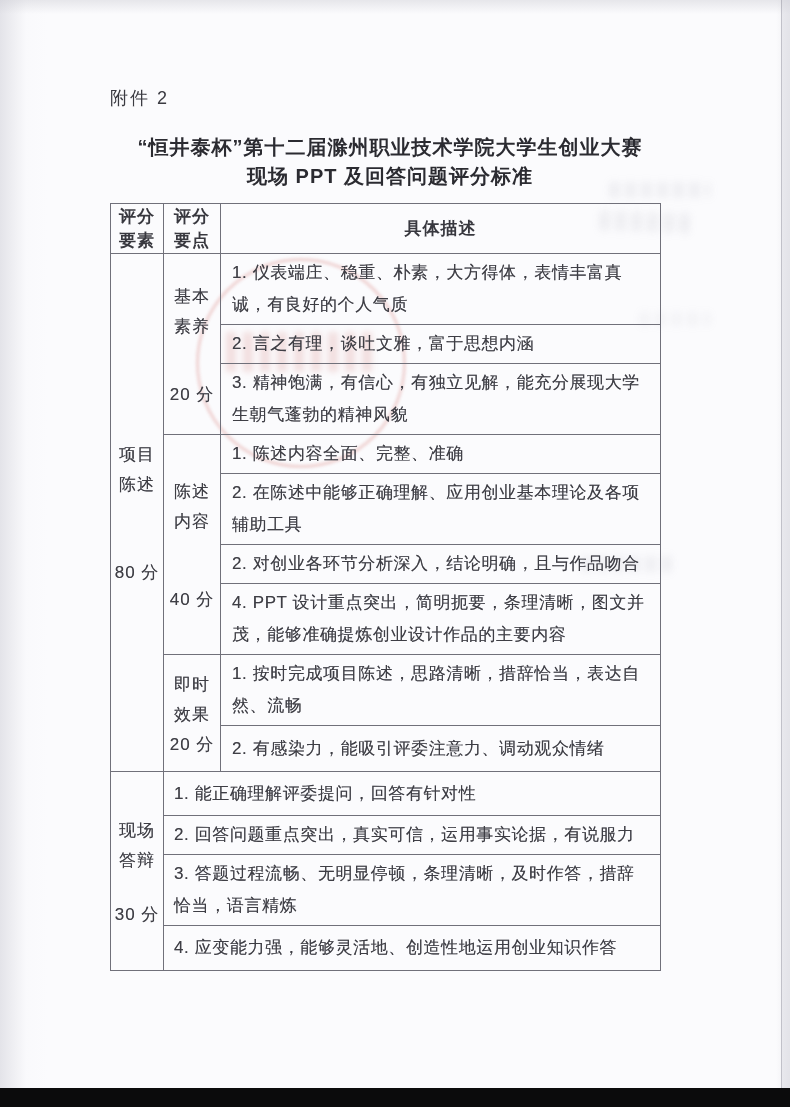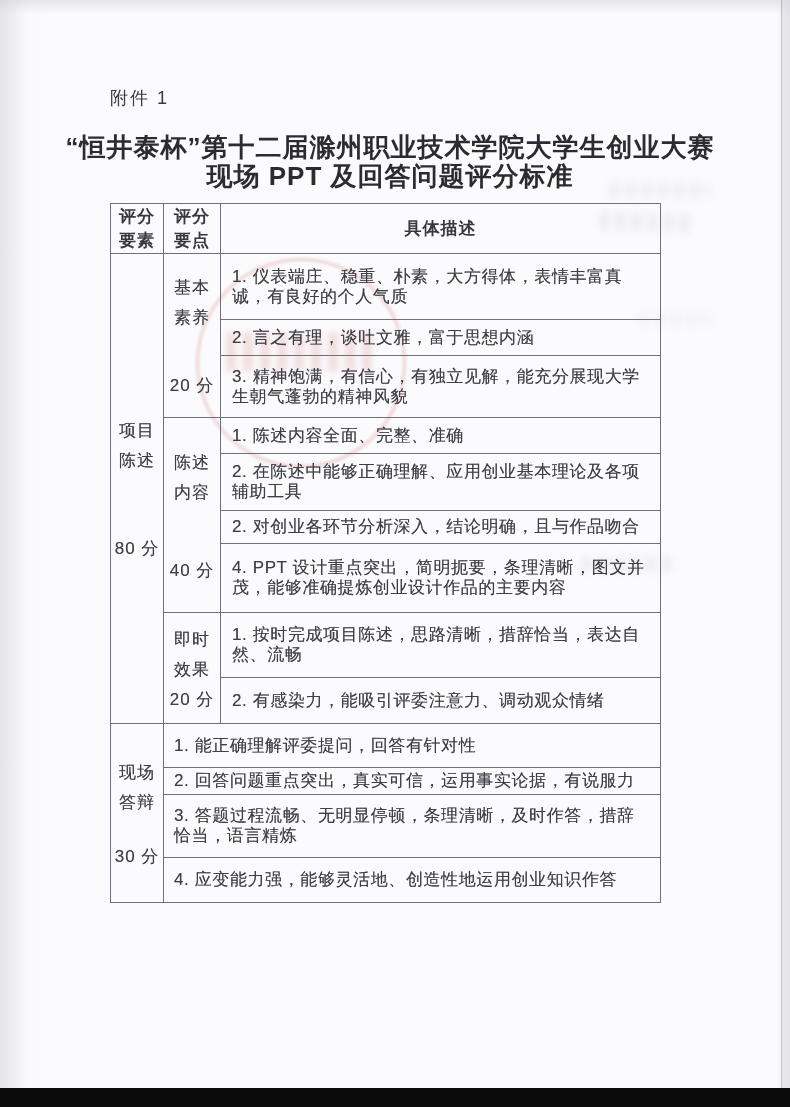--- a/index.html
+++ b/index.html
@@ -57,42 +57,42 @@
   }
 
   
   .attachment {
     position:absolute; left:110px; top:86px;
     font-size:18px; letter-spacing:2px; color:#3a3a41;
   }
   .doc-title {
     position:absolute; left:0; right:10px; top:133px;
     text-align:center; font-weight:bold; color:#2b2b31;
-    font-size:26px; line-height:29px; letter-spacing:1px;
+    font-size:20px; line-height:29px; letter-spacing:1px;
     white-space:pre-line;
   }
 
   table.rubric {
     position:absolute; left:110px; top:203px;
     width:551px; border-collapse:collapse; table-layout:fixed;
     background:transparent;
   }
   table.rubric col.c1 { width:53px; }
   table.rubric col.c2 { width:57px; }
   table.rubric th, table.rubric td {
     border:1px solid #70707a;
   }
   table.rubric { border:1.5px solid #5e5e67; }
   table.rubric th {
     font-size:17px; font-weight:bold; color:#38383f;
     text-align:center; vertical-align:middle;
     white-space:pre-line; line-height:24px; letter-spacing:1px;
   }
   td.desc {
-    font-size:17px; line-height:20px; letter-spacing:0.6px;
+    font-size:17px; line-height:32px; letter-spacing:0.6px;
     padding:3px 8px 3px 11px; vertical-align:middle;
     color:#3e3e45;
     text-shadow:0 0 0.5px rgba(62,62,70,0.55);
   }
   td.desc.merged { padding-left:10px; }
   td.label {
     text-align:center; vertical-align:middle;
     font-size:17px; letter-spacing:1px; color:#3e3e45;
     text-shadow:0 0 0.5px rgba(62,62,70,0.55);
   }
@@ -102,21 +102,21 @@
 </head>
 <body>
 
 <div class="bleed b1"></div>
 <div class="bleed b2"></div>
 <div class="bleed b3"></div>
 <div class="bleed b4"></div>
 <div class="seal"></div>
 <div class="seal-inner"></div>
 
-<div class="attachment">附件 1</div>
+<div class="attachment">附件 2</div>
 <div class="doc-title">“恒井泰杯”第十二届滁州职业技术学院大学生创业大赛
 现场 PPT 及回答问题评分标准</div>
 
 <table class="rubric">
   <colgroup>
       <col class="c1">
       <col class="c2">
       <col class="c3">
     </colgroup>
 

